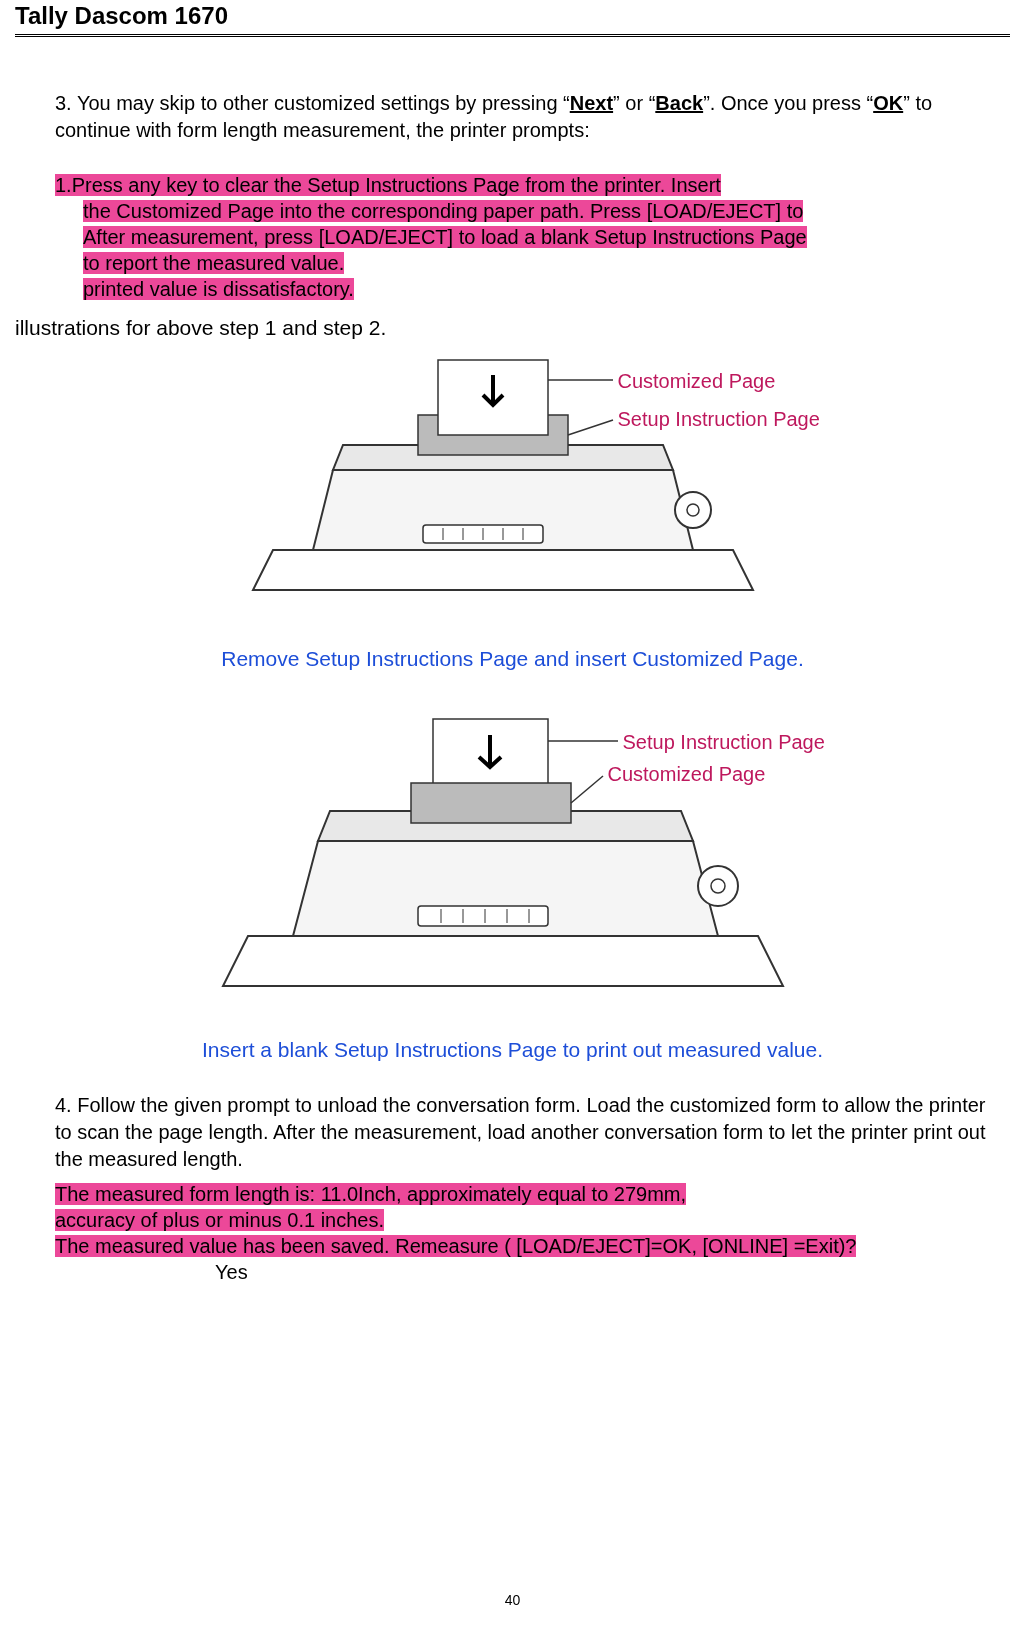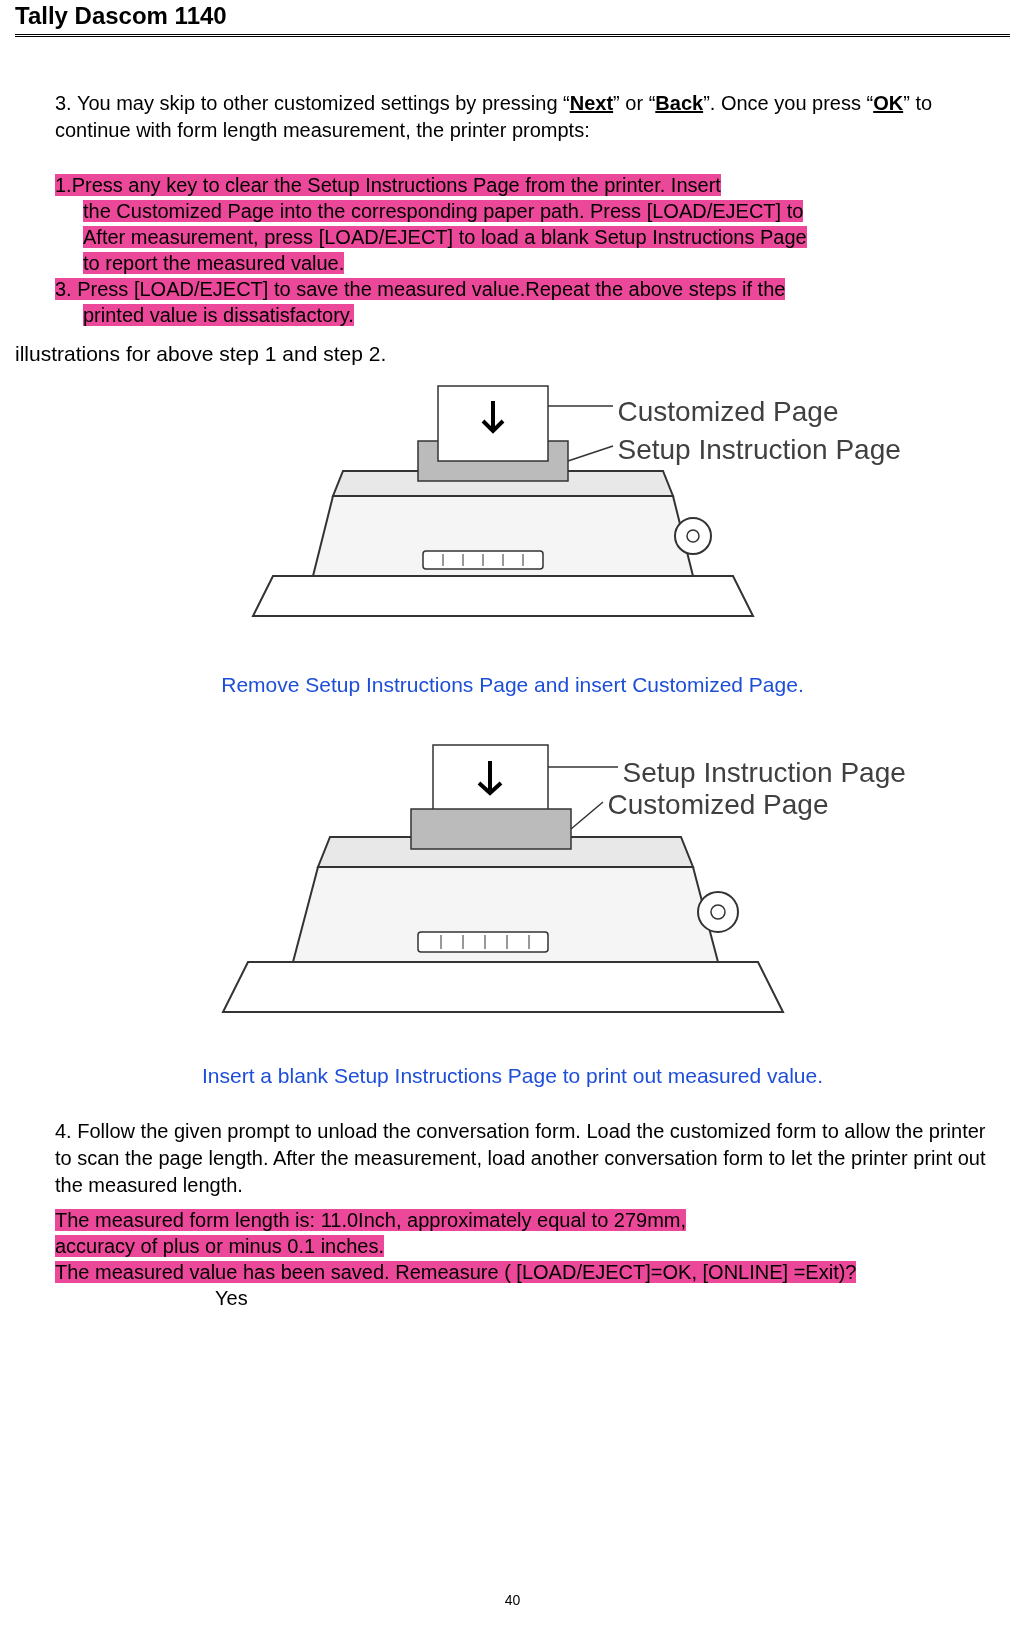--- a/index.html
+++ b/index.html
@@ -48,22 +48,22 @@
     text-align: center;
   }
   .fig {
     display: inline-block;
     position: relative;
     margin-top: 10px;
   }
   .fig svg { display: block; }
   .fig-label {
     position: absolute;
-    font-size: 28px;
-    color: #404040;
+    font-size: 20px;
+    color: #be185d;
     white-space: nowrap;
   }
   .fig-caption {
     text-align: center;
     color: #1d4ed8;
     font-size: 21px;
     margin-top: 12px;
     margin-bottom: 30px;
   }
   .step4 {
@@ -83,35 +83,34 @@
     bottom: 30px;
     left: 0; right: 0;
     text-align: center;
     font-size: 14px;
   }
 </style>
 </head>
 <body>
 
 <div class="header">
-  <span>Tally Dascom 1140</span>
+  <span>Tally Dascom 1670</span>
 </div>
 <div class="dbl-rule"></div>
 
 <div class="step3">
   <span>3.</span>
   <span>You may skip to other customized settings by pressing “</span><span class="bold-u">Next</span><span>” or “</span><span class="bold-u">Back</span><span>”. Once you press “</span><span class="bold-u">OK</span><span>” to continue with form length measurement, the printer prompts:</span>
 </div>
 
 <div class="instruct-box">
   <span class="line"><span class="hl">1.Press any key to clear the Setup Instructions Page from the printer.  Insert </span></span>
   <span class="line"><span class="indent1"><span class="hl">the Customized Page into the corresponding paper path. Press [LOAD/EJECT] to </span></span></span>
   <span class="line"><span class="indent1"><span class="hl">After measurement, press [LOAD/EJECT] to load a blank Setup Instructions Page </span></span></span>
   <span class="line"><span class="indent1"><span class="hl">to report the measured value.</span></span></span>
-  <span class="line"><span class="hl">3. Press [LOAD/EJECT] to save the measured value.Repeat the above steps if the </span></span>
   <span class="line"><span class="indent1"><span class="hl">printed value is dissatisfactory.</span></span></span>
 </div>
 
 <div class="caption1">illustrations for above step 1 and step 2.</div>
 
 <div class="fig-wrap">
   <div class="fig" style="width:640px;height:280px;">
     <svg width="640" height="280" viewBox="0 0 640 280">
 
       <path d="M60 240 L560 240 L540 200 L80 200 Z" fill="#fff" stroke="#333" stroke-width="2"></path>

